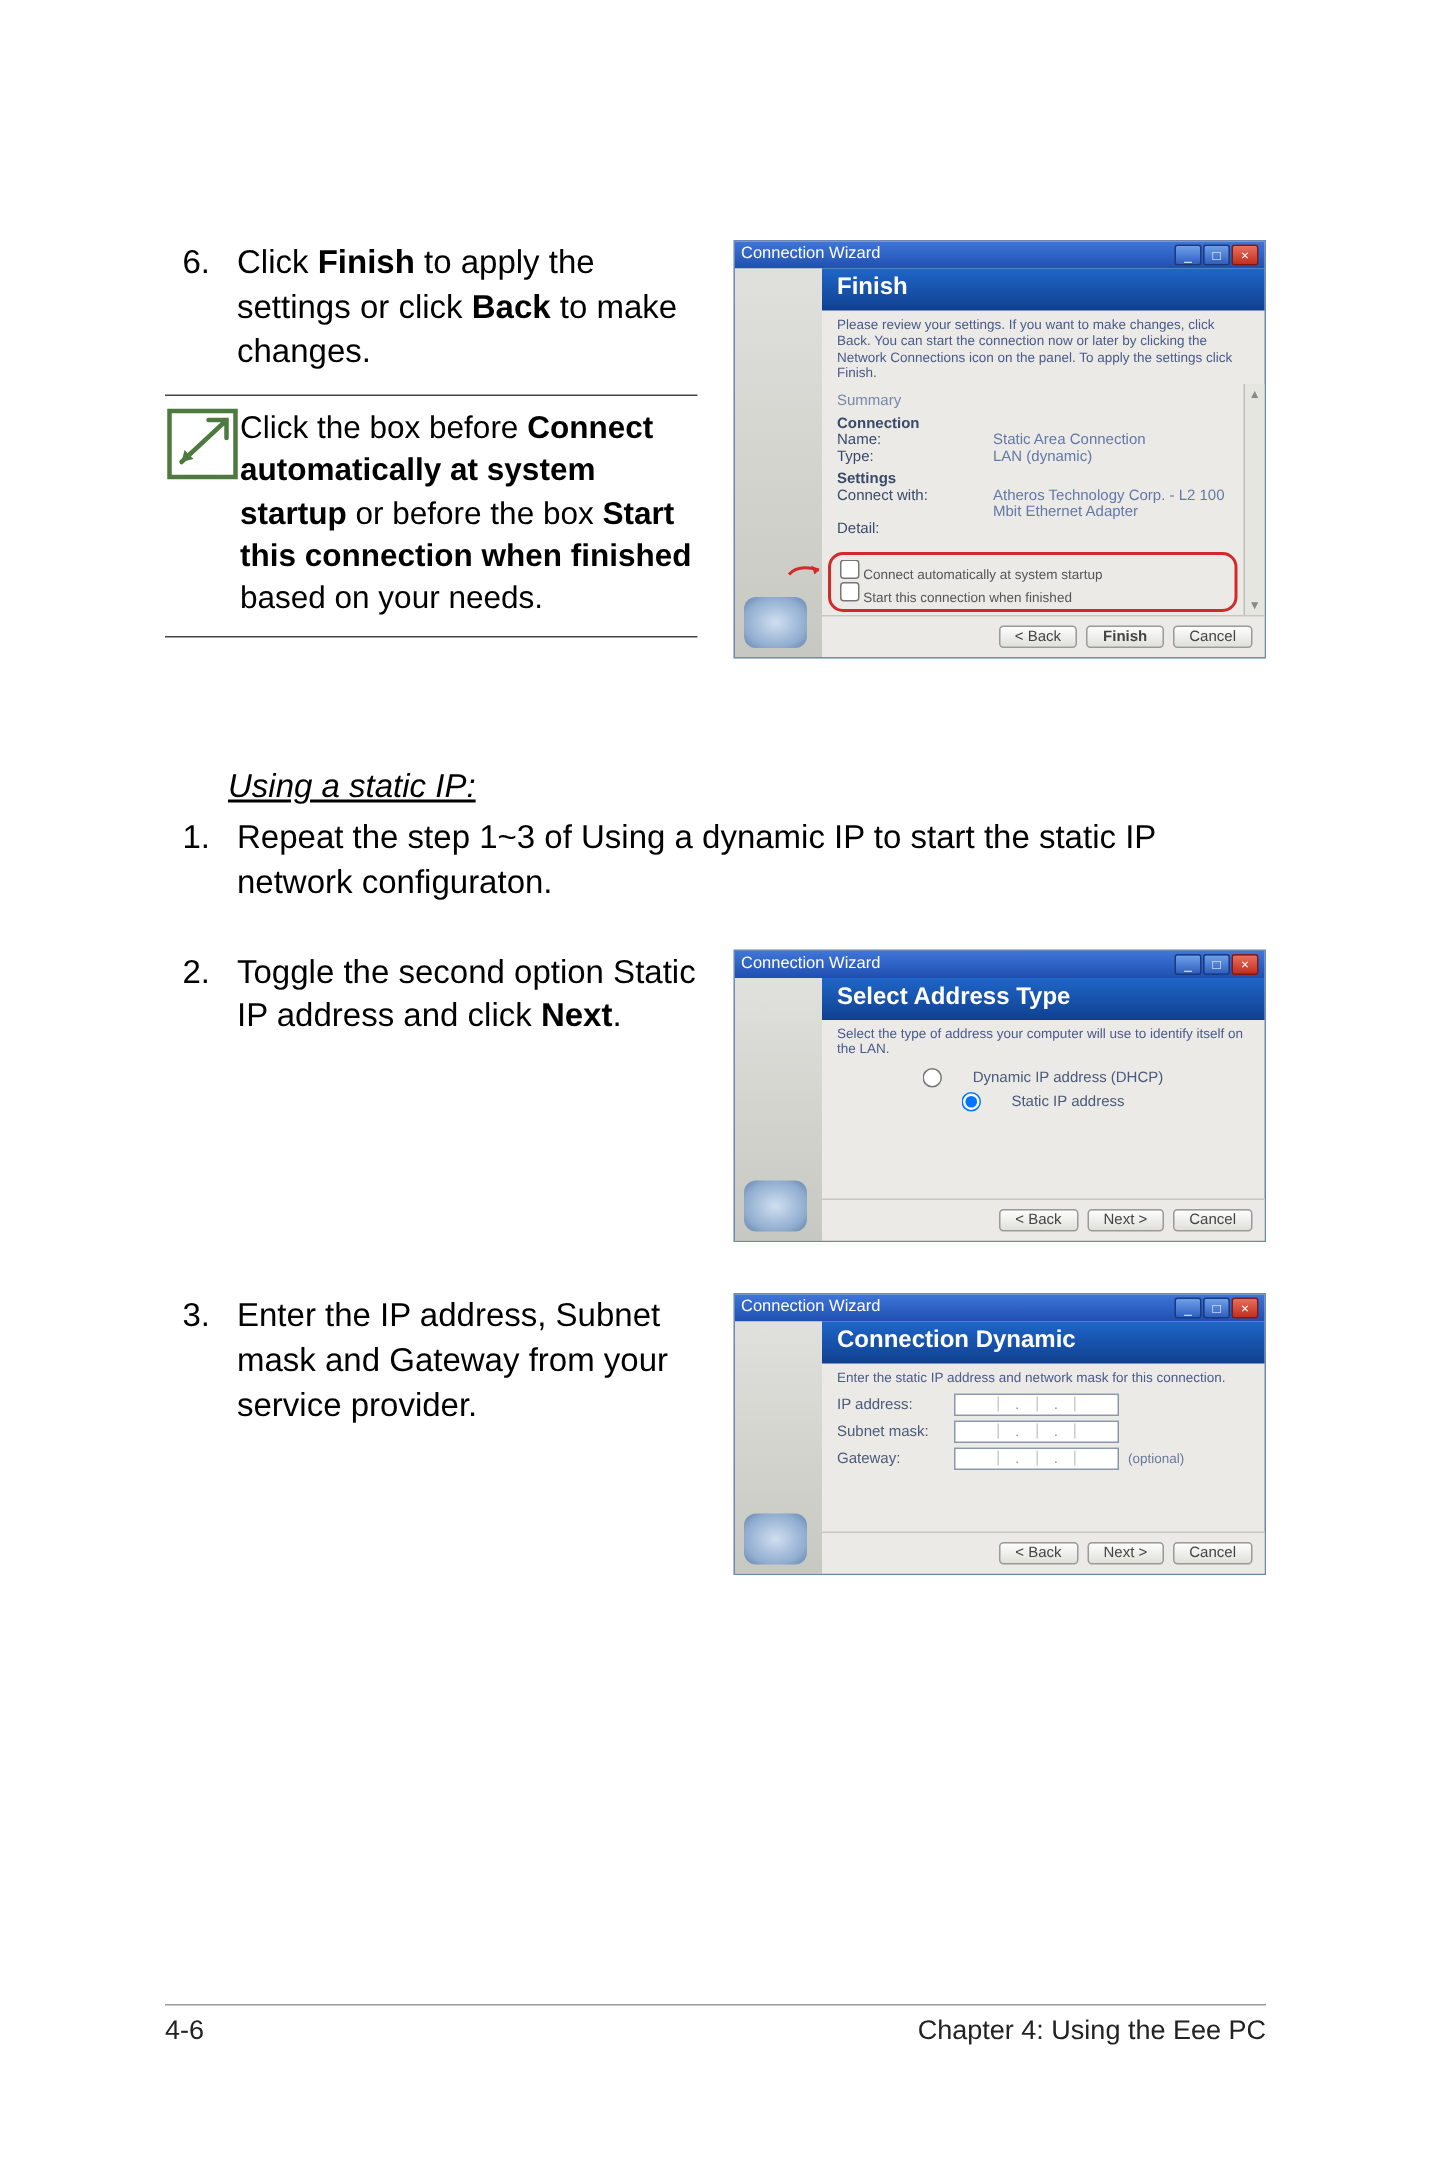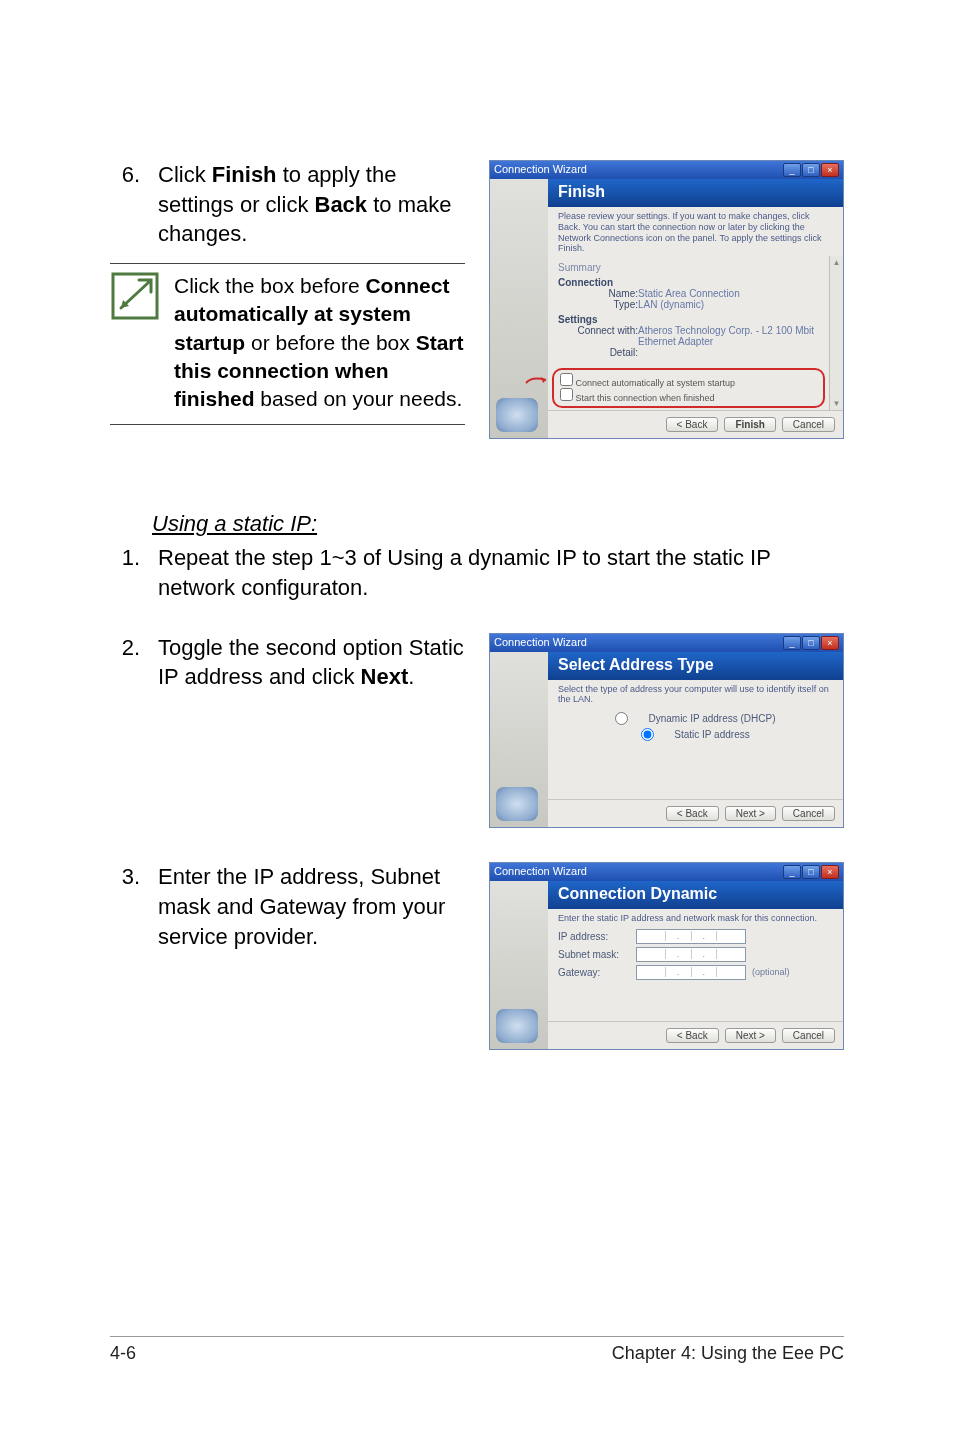--- a/index.html
+++ b/index.html
@@ -28,21 +28,21 @@
     font-size: 22px;
     line-height: 1.35;
   }
   .ol-num {
     flex: 0 0 30px;
     text-align: right;
   }
   .ol-body { flex: 1; }
   .notebox {
     display: flex;
-    gap: 14px;
+    gap: 0;
     margin-top: 14px;
     border-top: 1px solid #444;
     border-bottom: 1px solid #444;
     padding: 8px 0 10px 0;
     align-items: flex-start;
   }
   .note-icon {
     flex: 0 0 50px;
     display: flex;
     align-items: center;
@@ -132,21 +132,21 @@
     padding: 4px 10px 2px 10px;
     color: #4a5a8a;
     font-size: 9px;
     line-height: 1.2;
   }
   .wizard .section {
     padding: 4px 10px;
   }
   .wizard .label { color: #3a4a6a; font-size: 10px; margin: 2px 0; }
   .wizard .kv { display: flex; }
-  .wizard .kv .k { width: 80px; color: #3a4a6a; text-align: right; }
+  .wizard .kv .k { width: 104px; color: #3a4a6a; }
   .wizard .kv .v { color: #6478a8; flex:1; }
   .wizard .grouphead {
     font-weight: bold; font-size: 10px; color: #3a4a6a; margin-top: 4px;
   }
   .wizard .callout {
     margin: 6px 4px 2px 4px;
     border: 2px solid #d02a2a;
     border-radius: 10px;
     padding: 3px 6px;
     font-size: 9px;

